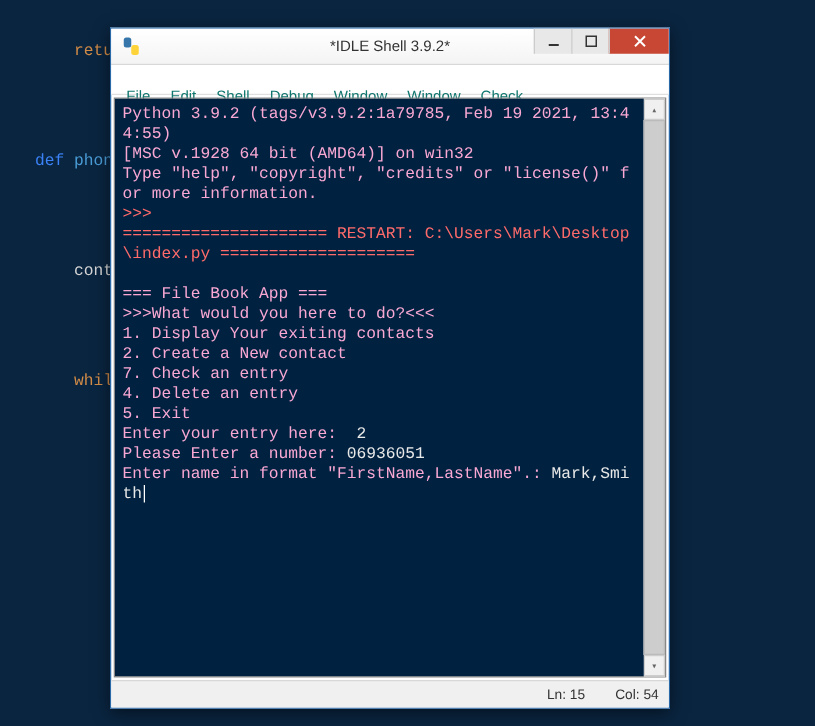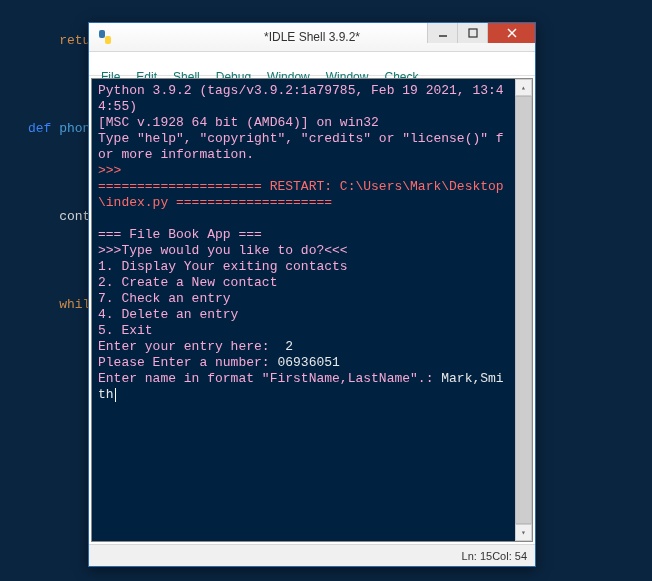--- a/index.html
+++ b/index.html
@@ -172,21 +172,21 @@
     .statusbar {
       height: 22px;
       background: #f0f0f0;
       display: flex;
       justify-content: flex-end;
       align-items: center;
       padding: 0 8px;
       font-family: "Segoe UI", Tahoma, sans-serif;
       font-size: 11px;
       color: #333;
-      gap: 0;
+      gap: 24px;
       border-top: 1px solid #d8d8d8;
     }
   </style>
 </head>
 <body>
 
 <div class="bg-code">
 <span class="bg-line">    <span class="kw-return">return</span></span>
 <span class="bg-line"> </span>
 <span class="bg-line"><span class="kw-def">def</span> <span class="fn-name">phoneb</span></span>
@@ -253,21 +253,21 @@
     <div class="menu-item">Check</div>
   </div>
   <div class="shell-wrap">
   <div class="shell-body"><span class="shell-cyan">Python 3.9.2 (tags/v3.9.2:1a79785, Feb 19 2021, 13:44:55)</span>
 <span class="shell-cyan">[MSC v.1928 64 bit (AMD64)] on win32</span>
 <span class="shell-cyan">Type "help", "copyright", "credits" or "license()" for more information.</span>
 <span class="shell-prompt">&gt;&gt;&gt;</span>
 <span class="shell-prompt">===================== RESTART: C:\Users\Mark\Desktop\index.py ====================</span>
 <span></span>
 <span class="shell-cyan">=== File Book App ===</span>
-<span class="shell-cyan"><span>&gt;&gt;&gt;</span><span>Type would you like to do?</span><span>&lt;&lt;&lt;</span></span>
+<span class="shell-cyan"><span>&gt;&gt;&gt;</span><span>What would you here to do?</span><span>&lt;&lt;&lt;</span></span>
 <span class="shell-cyan">1. Display Your exiting contacts</span>
 <span class="shell-cyan">2. Create a New contact</span>
 <span class="shell-cyan">7. Check an entry</span>
 <span class="shell-cyan">4. Delete an entry</span>
 <span class="shell-cyan">5. Exit</span>
 <span class="shell-cyan">Enter your entry here:  </span><span class="shell-text">2</span>
 <span class="shell-cyan">Please Enter a number: </span><span class="shell-text">06936051</span>
 <span class="shell-cyan">Enter name in format "FirstName,LastName".: </span><span class="shell-text">Mark,Smith</span><span class="cursor"></span></div>
   <div class="scrollbar-v">
     <div class="scroll-arrow">▴</div>

